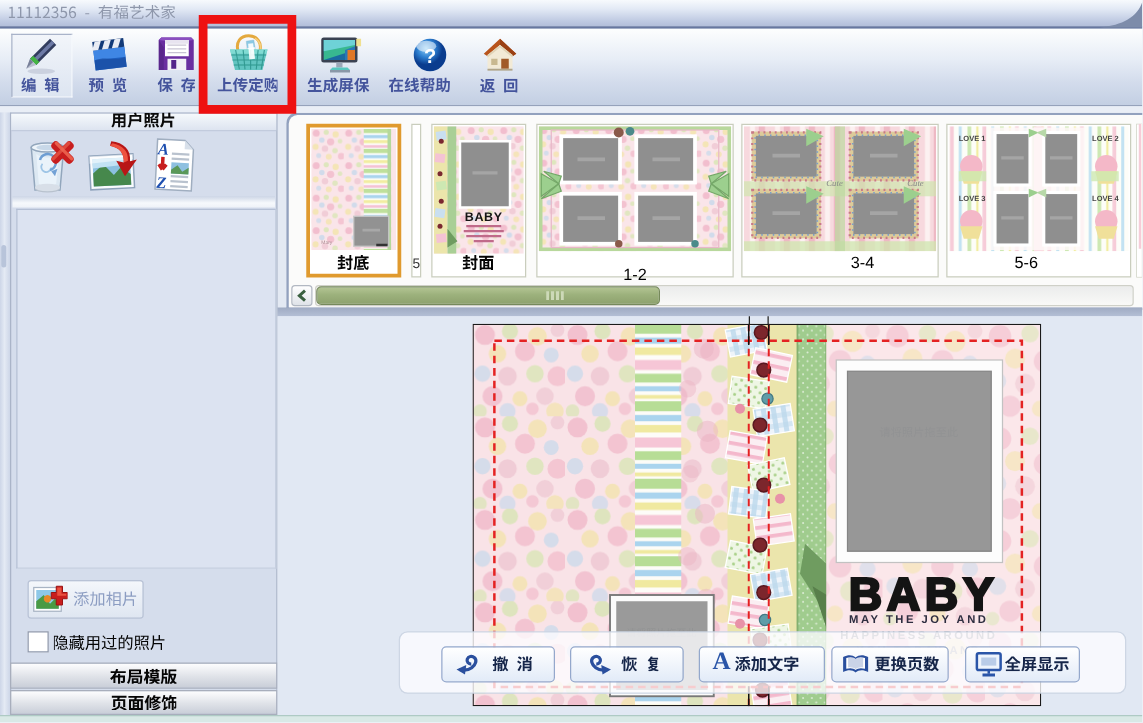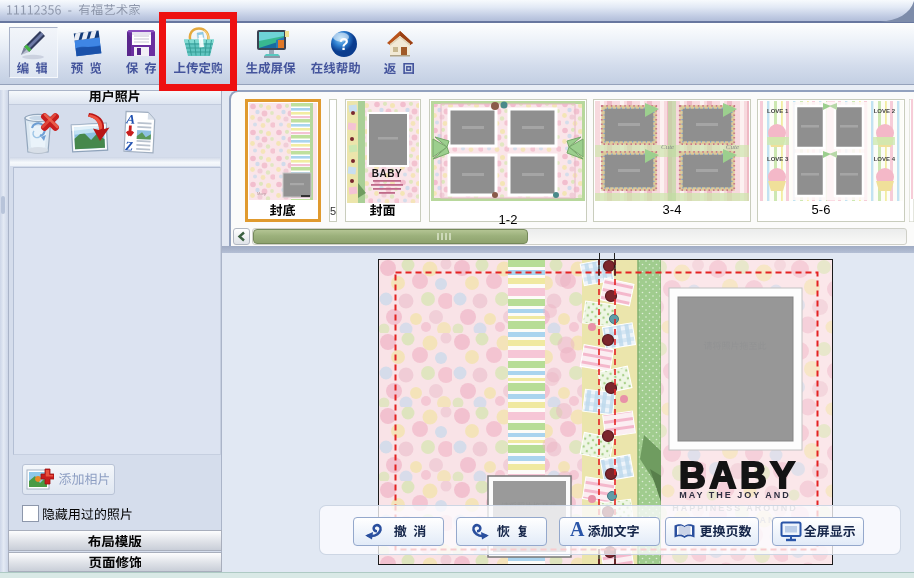--- a/index.html
+++ b/index.html
@@ -405,21 +405,21 @@
     <g fill="#9ccf8e">
         <path d="M50,2 L64,8 L50,16 Z"></path>
         <path d="M128,2 L142,8 L128,16 Z"></path>
         <path d="M50,48 L64,54 L50,62 Z"></path>
         <path d="M128,48 L142,54 L128,62 Z"></path>
       </g>
     <text x="66" y="48" font-size="7" fill="#888" font-family="Liberation Serif" font-style="italic">Cute</text>
     <text x="144" y="48" font-size="7" fill="#888" font-family="Liberation Serif" font-style="italic" text-anchor="end">Cute</text>
   </svg>
 
-  <div class="abs" style="left:593px;top:202px;width:158px;text-align:center;font-size:13px;color:#000;">3-4</div>
+  <div class="abs" style="left:593px;top:202px;width:158px;text-align:center;font-size:13px;color:#000;padding-left:18px;">3-4</div>
 
   <div class="abs" style="left:757px;top:99px;width:148px;height:123px;background:#fff;border:1px solid #c9cdbd;box-sizing:border-box;"></div>
 
   <svg class="abs" style="left:759px;top:101px;" width="144" height="100" viewBox="0 0 144 100">
     <rect width="144" height="100" fill="url(#stripe56)"></rect>
     <rect x="68" y="0" width="8" height="100" fill="#fbdce4"></rect>
     <rect x="33" y="1" width="76" height="98" fill="#fef8f8" opacity=".85"></rect>
     <g fill="#8f8f8f" stroke="#fff" stroke-width="2.5">
       <rect x="37" y="5" width="28" height="42"></rect>
       <rect x="76" y="5" width="28" height="42"></rect>

